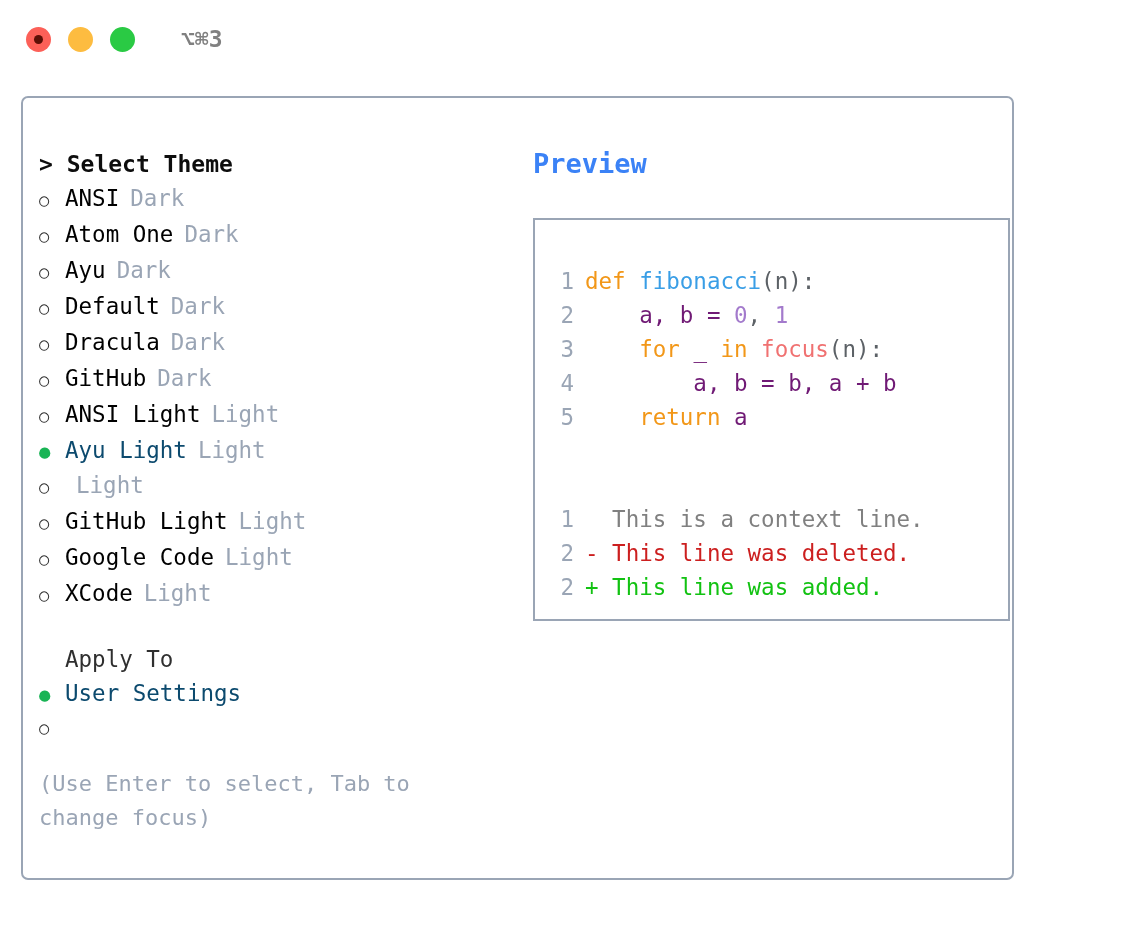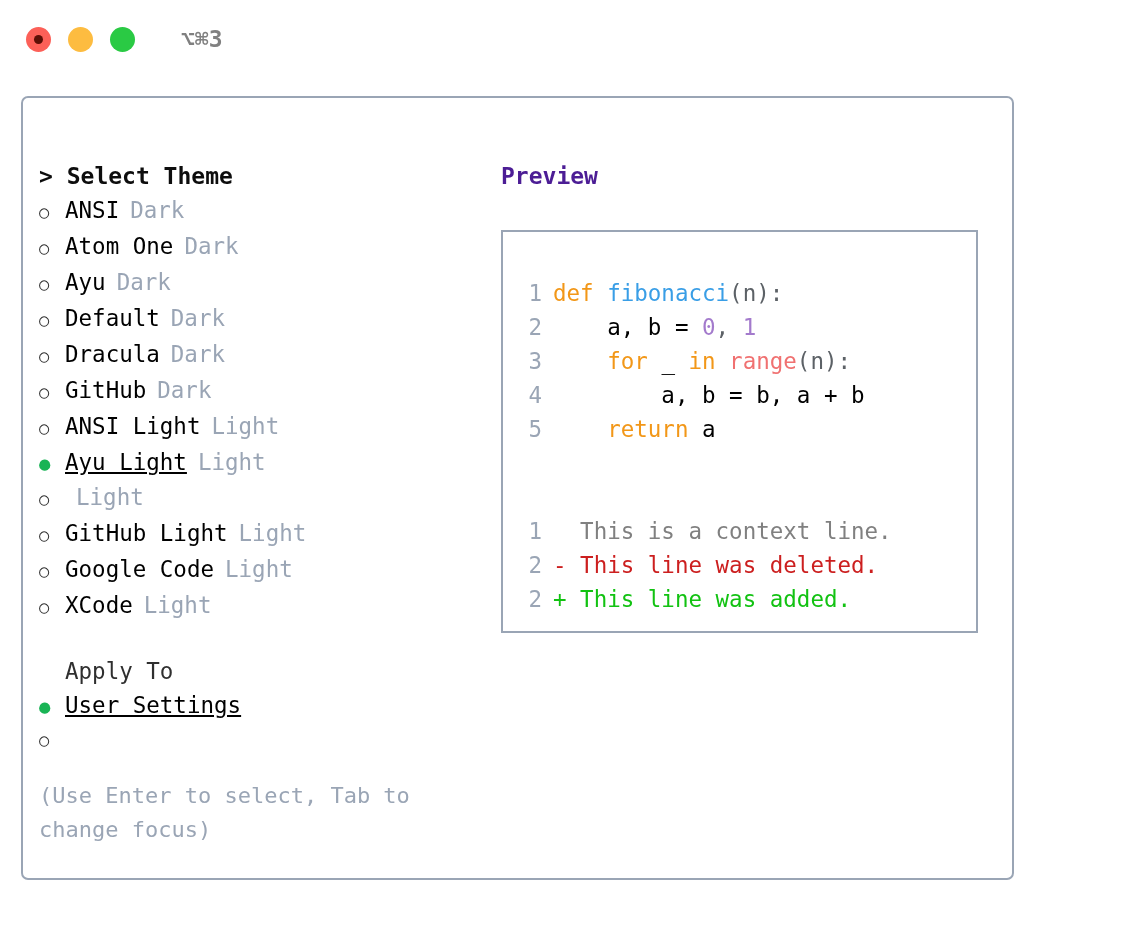--- a/index.html
+++ b/index.html
@@ -76,24 +76,25 @@
     width: 993px;
     height: 784px;
     border: 2px solid #9aa5b5;
     border-radius: 7px;
     box-sizing: border-box;
     background: #ffffff;
   }
 
   .card-inner {
     position: absolute;
-    left: 0; top: 12px;
+    left: 0; top: 0;
     width: 100%;
     height: 100%;
     display: flex;
+    gap: 32px;
   }
 
   
   .left-col {
     width: 470px;
     padding: 49px 0 0 16px;
     box-sizing: border-box;
   }
 
   .section-header {
@@ -114,21 +115,21 @@
   }
   .opt-marker {
     width: 26px;
     flex: 0 0 26px;
     font-size: 17px;
     color: #2f2f2f;
     line-height: 34px;
   }
   .opt-row.selected .opt-marker { color: #19b455; font-size: 19px; }
   .opt-label { color: #000000; }
-  .opt-row.selected .opt-label { color: #000000; text-decoration: underline; }
+  .opt-row.selected .opt-label { color: #0c4a6e; }
   .opt-tag {
     color: #9aa5b5;
     padding-left: 11px;
   }
 
   .apply-header {
     font-size: 22.5px;
     line-height: 34px;
     color: #2f2f2f;
     padding-left: 26px;
@@ -146,23 +147,23 @@
     white-space: pre-wrap;
   }
 
   
   .right-col {
     flex: 1;
     padding: 49px 0 0 8px;
     box-sizing: border-box;
   }
   .preview-title {
-    font-size: 23px;
+    font-size: 27px;
     font-weight: bold;
-    color: #4c1d95;
+    color: #3b82f6;
     line-height: 34px;
     margin-bottom: 37px;
     white-space: pre;
   }
   .preview-box {
     width: 477px;
     height: 403px;
     border: 2px solid #9aa5b5;
     box-sizing: border-box;
     background: #ffffff;
@@ -184,21 +185,21 @@
   }
   .code-text { padding-left: 11px; }
 
   .blank-line { height: 34px; }
 
   
   .tok-kw    { color: #f29718; }
   .tok-fn    { color: #399ee6; }
   .tok-num   { color: #a37acc; }
   .tok-call  { color: #f07171; }
-  .tok-plain { color: #000000; margin-top: 39px; }
+  .tok-plain { color: #701a75; margin-top: 39px; }
   .tok-punct { color: #5c6166; }
 
   .diff-ctx { color: #808080; }
   .diff-del { color: #cc1f1f; }
   .diff-add { color: #12c212; }
 </style>
 </head>
 <body>
 
 <div class="window">
@@ -308,21 +309,21 @@
             <span class="code-text"><span class="tok-kw">def </span><span class="tok-fn">fibonacci</span><span class="tok-punct">(n):</span></span>
           </div>
 
           <div class="code-line">
             <span class="lineno">2</span>
             <span class="code-text"><span class="tok-plain">    a, b = </span><span class="tok-num">0</span><span class="tok-punct">, </span><span class="tok-num">1</span></span>
           </div>
 
           <div class="code-line">
             <span class="lineno">3</span>
-            <span class="code-text"><span class="tok-kw">    for </span><span class="tok-plain">_ </span><span class="tok-kw">in </span><span class="tok-call">range</span><span class="tok-punct">(n):</span></span>
+            <span class="code-text"><span class="tok-kw">    for </span><span class="tok-plain">_ </span><span class="tok-kw">in </span><span class="tok-call">focus</span><span class="tok-punct">(n):</span></span>
           </div>
 
           <div class="code-line">
             <span class="lineno">4</span>
             <span class="code-text"><span class="tok-plain">        a, b = b, a + b</span></span>
           </div>
 
           <div class="code-line">
             <span class="lineno">5</span>
             <span class="code-text"><span class="tok-kw">    return </span><span class="tok-plain">a</span></span>

